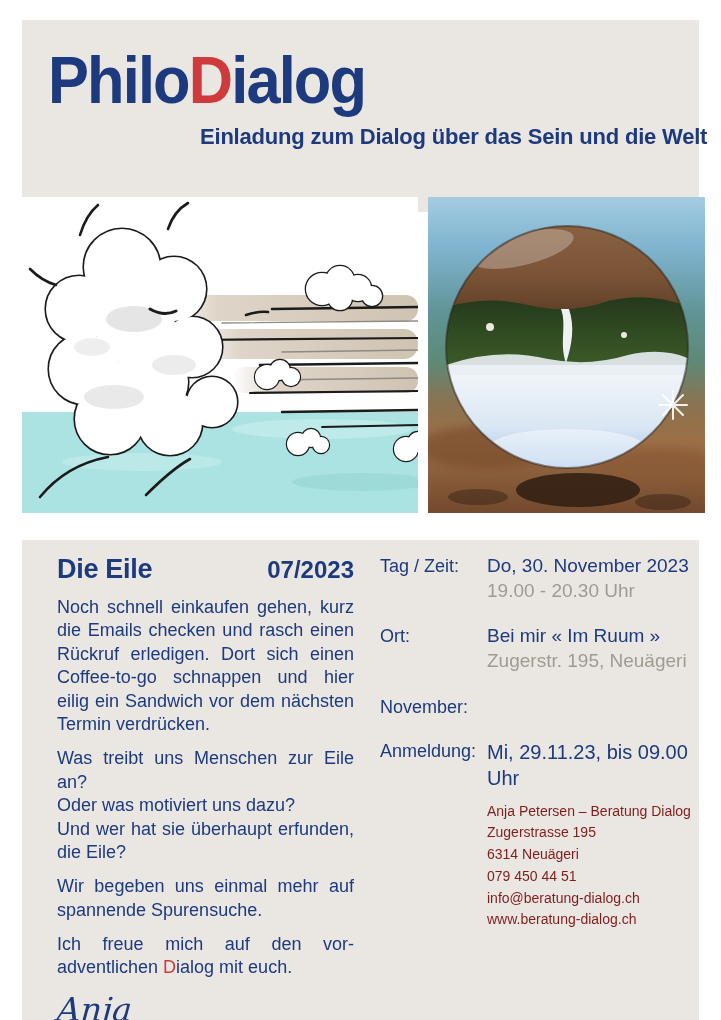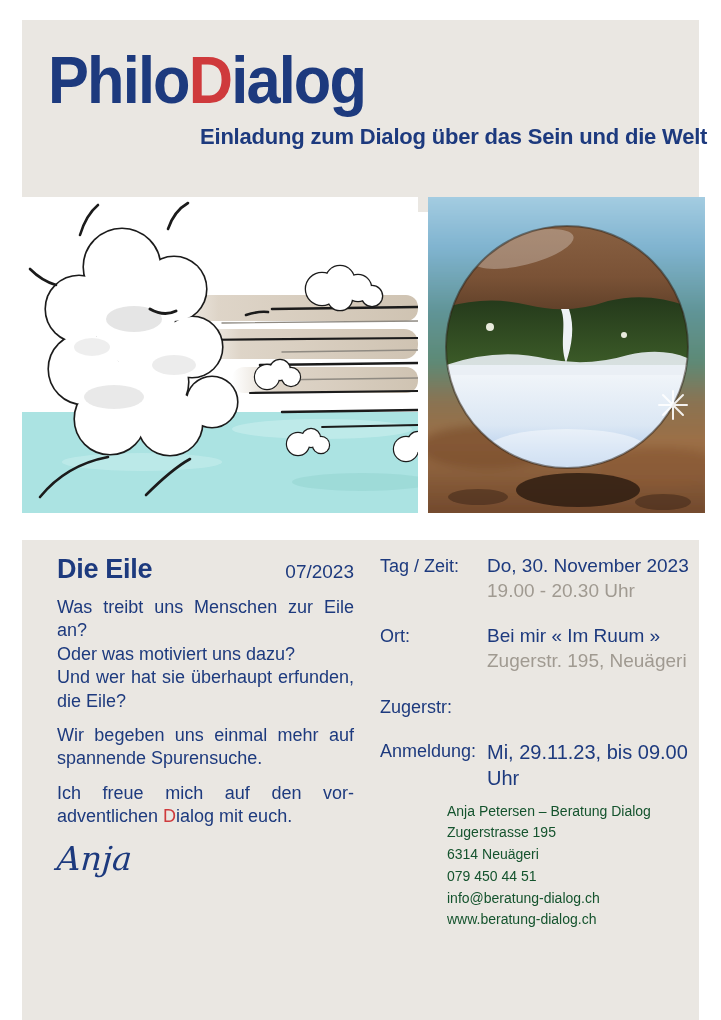--- a/index.html
+++ b/index.html
@@ -26,38 +26,38 @@
   .img-box{position:absolute;top:197px;height:316px;overflow:hidden;}
   #img-left{left:22px;width:396px;background:#ffffff;}
   #img-right{left:428px;width:277px;}
   .img-box svg{display:block;}
 
   
   #main{left:22px;top:540px;width:677px;height:501px;}
   #article{position:absolute;left:35px;top:14px;width:297px;color:#1d3a7e;}
   .title-row{display:flex;justify-content:space-between;align-items:baseline;}
   .article-title{font-size:27px;font-weight:700;letter-spacing:-.3px;}
-  .issue{font-size:19px;font-weight:400;margin-left:7px;}
+  .issue{font-size:24px;font-weight:700;margin-left:7px;}
   #article p{
     margin:11px 0 0 0;font-size:18px;line-height:1.3;text-align:justify;
     white-space:pre-line;
   }
   #article p .accent{color:#cf3a3c;}
   .signature{
     margin-top:10px;font-family:"DejaVu Serif",serif;font-style:italic;
     font-size:33px;color:#1d3a7e;transform:skewX(-4deg);transform-origin:left;
   }
 
   #details{position:absolute;left:358px;top:14px;width:309px;}
   .drow{display:grid;grid-template-columns:107px 1fr;margin-bottom:21px;}
   .dlabel{font-size:18px;color:#1d3a7e;padding-top:2px;}
   .dvalue{font-size:19px;color:#1d3a7e;line-height:1.3;}
   .dsub{font-size:19px;color:#a09a91;line-height:1.3;}
   .dsmall{font-size:13.5px;color:#a09a91;line-height:1.4;margin-top:2px;}
-  #contact{margin-left:67px;margin-top:10px;font-size:14px;line-height:1.55;color:#14532d;}
+  #contact{margin-left:107px;margin-top:10px;font-size:14px;line-height:1.55;color:#7f1d1d;}
   #contact div{white-space:nowrap;}
 </style>
 </head>
 <body>
 
 <div class="panel" id="header">
   <div class="brand"><span>Philo</span><span class="accent">D</span><span>ialog</span></div>
   <div class="subtitle">Einladung zum Dialog über das Sein und die Welt</div>
 </div>
 
@@ -255,20 +255,21 @@
   </svg>
 </div>
 
 <div class="panel" id="main">
 
   <div id="article">
     <div class="title-row">
       <span class="article-title">Die Eile</span>
       <span class="issue">07/2023</span>
     </div>
+    <p>Noch schnell einkaufen gehen, kurz die Emails checken und rasch einen Rückruf erledigen. Dort sich einen Coffee-to-go schnappen und hier eilig ein Sandwich vor dem nächsten Termin verdrücken.</p>
     <p>Was treibt uns Menschen zur Eile an?
 Oder was motiviert uns dazu?
 Und wer hat sie überhaupt erfunden, die Eile?</p>
     <p>Wir begeben uns einmal mehr auf spannende Spurensuche.</p>
     <p><span>Ich freue mich auf den vor-adventlichen </span><span class="accent">D</span><span>ialog mit euch.</span></p>
     <div class="signature">Anja</div>
 
   </div>
 
   <div id="details">
@@ -280,21 +281,21 @@
       </div>
     </div>
     <div class="drow">
       <div class="dlabel">Ort:</div>
       <div>
         <div class="dvalue">Bei mir « Im Ruum »</div>
         <div class="dsub">Zugerstr. 195, Neuägeri</div>
       </div>
     </div>
     <div class="drow">
-      <div class="dlabel">Zugerstr:</div>
+      <div class="dlabel">November:</div>
     </div>
     <div class="drow" style="margin-bottom:0">
       <div class="dlabel">Anmeldung:</div>
       <div>
         <div class="dvalue" style="font-size:20px">Mi,  29.11.23,  bis 09.00 Uhr</div>
       </div>
     </div>
 
     <div id="contact">
       <div>Anja Petersen – Beratung Dialog</div>

